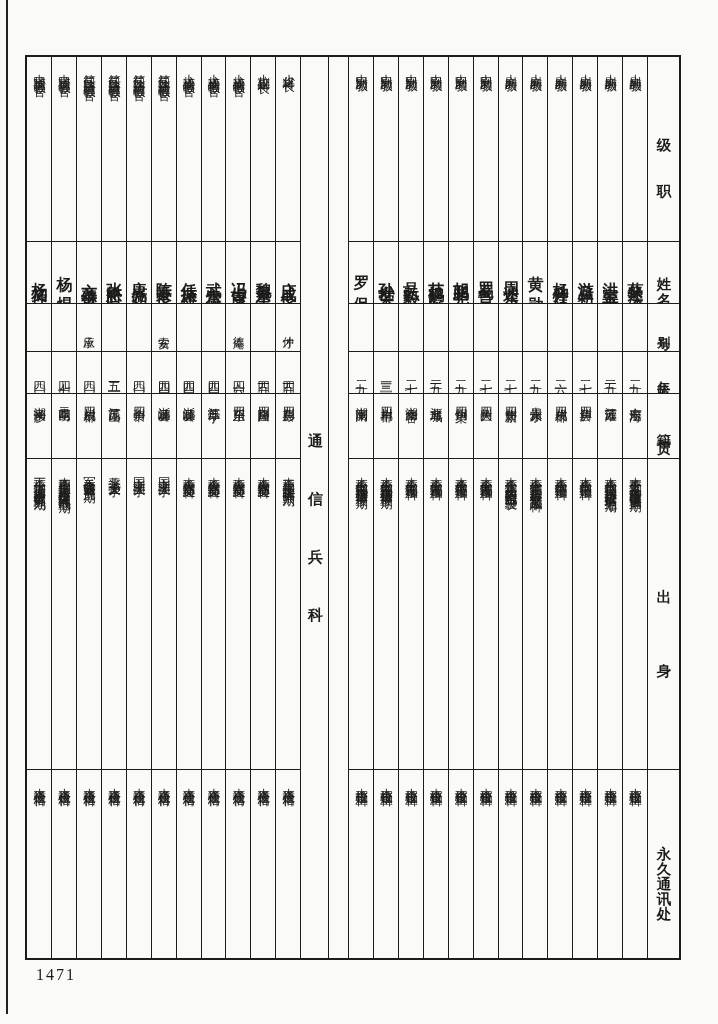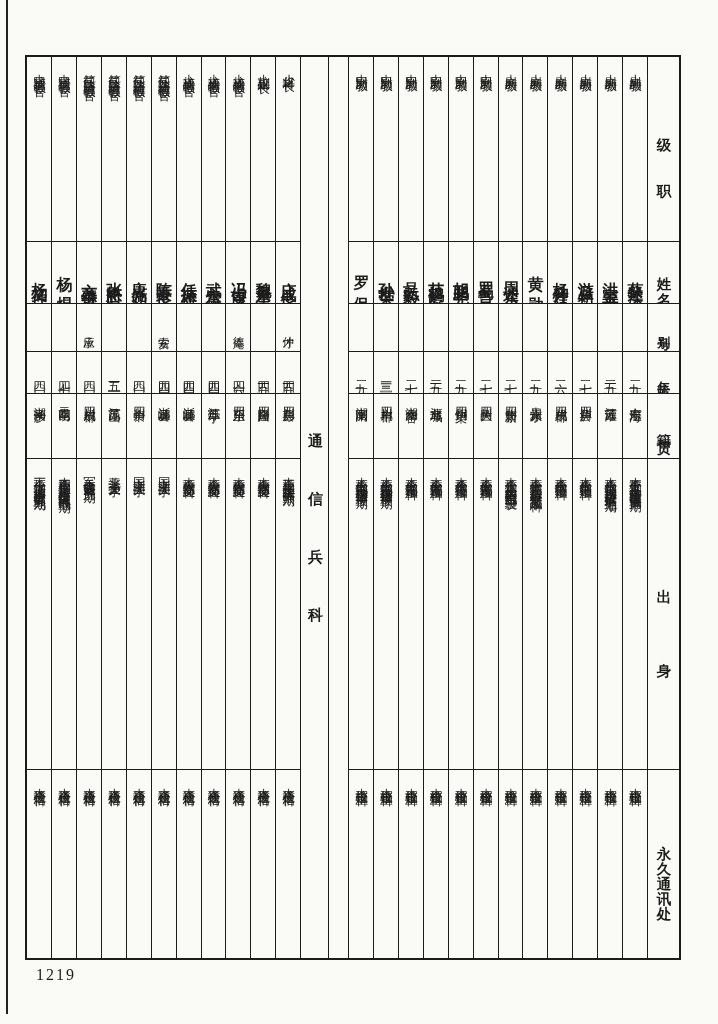--- a/index.html
+++ b/index.html
@@ -646,14 +646,14 @@
         </div>
     <div class="cell bg">
           <span class="vtext">本校十一期通信科本校高教班九期</span>
         </div>
     <div class="cell addr">
           <span class="vtext">本校通信科</span>
         </div>
   </div>
     </div>
 
-  <div class="page-number">1219</div>
+  <div class="page-number">1471</div>
 </div>
 
 </body></html>

